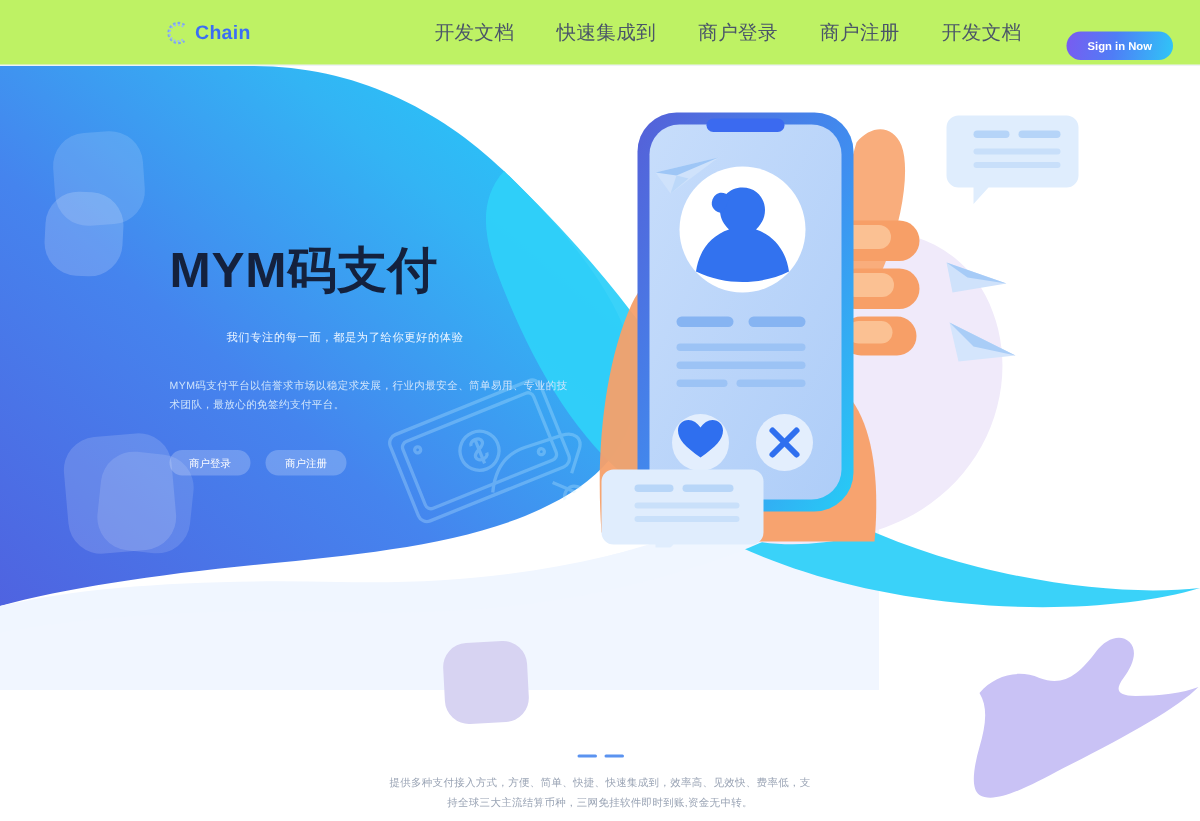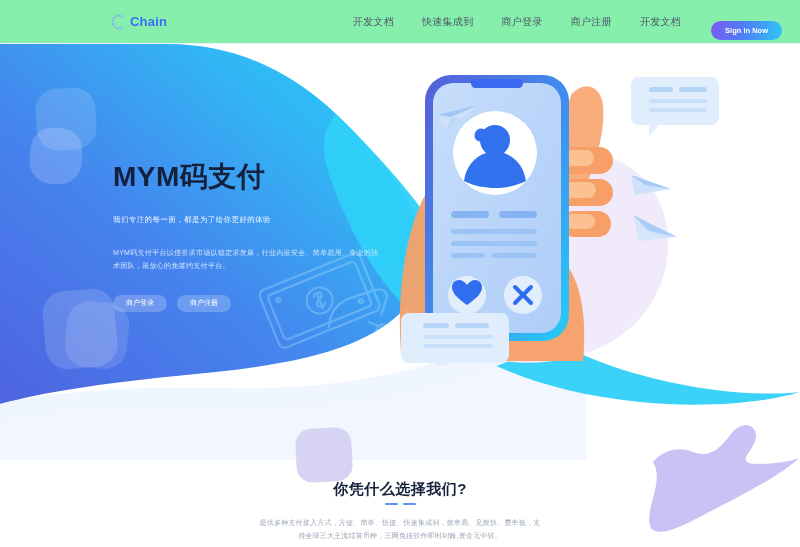--- a/index.html
+++ b/index.html
@@ -18,49 +18,49 @@
   
   .deco-sq { position:absolute; border-radius:22px; }
   .sq-a { left:36px;  top:88px;  width:60px;  height:62px;  background:rgba(255,255,255,0.14); transform:rotate(-4deg); }
   .sq-b { left:30px;  top:128px; width:52px;  height:56px;  background:rgba(255,255,255,0.18); transform:rotate(3deg); }
   .sq-c { left:44px;  top:290px; width:72px;  height:78px;  background:rgba(255,255,255,0.15); transform:rotate(-5deg); }
   .sq-d { left:66px;  top:302px; width:62px;  height:66px;  background:rgba(255,255,255,0.13); transform:rotate(6deg); }
 
   
   .navbar {
     position:absolute; left:0; top:0; width:800px; height:44px;
-    background:#86efac; z-index:40;
+    background:#bef264; z-index:40;
     display:flex; align-items:center;
     border-bottom:1px solid #eef2f7;
   }
   .brand { display:flex; align-items:center; margin-left:110px; }
   .brand-mark { width:18px; height:18px; margin-right:2px; }
   .brand-text { font-size:13px; font-weight:bold; color:#3b6ef5; letter-spacing:0.2px; }
   .nav-links { display:flex; align-items:center; margin-left:auto; margin-right:18px; }
   .nav-link {
-    font-size:10px; color:#4a5568; margin-left:28px;
+    font-size:13px; color:#4a5568; margin-left:28px;
     cursor:pointer; white-space:nowrap; letter-spacing:0.3px;
   }
   .nav-link:first-child { margin-left:0; }
   .signin-btn {
     margin-left:30px; height:19px; padding:0 14px;
     border-radius:10px; border:none; cursor:pointer;
     background:linear-gradient(100deg,#7a5bf0 0%,#4f7df6 45%,#2fc6f7 100%);
     color:#fff; font-size:7.5px; font-weight:bold;
     display:flex; align-items:center; justify-content:center;
     font-family:"Liberation Sans", sans-serif; white-space:nowrap;margin-top:17px;
   }
 
   
   .hero-text { position:absolute; left:113px; top:162px; width:300px; z-index:20; }
   .hero-title {
-    font-size:28px; font-weight:bold; color:#14213d;
+    font-size:33px; font-weight:bold; color:#14213d;
     letter-spacing:0.5px; line-height:1.1;
   }
-  .hero-sub { margin-top:22px; font-size:7.5px; color:#eaf4ff; letter-spacing:0.4px; }
+  .hero-sub { margin-top:22px; font-size:7.5px; color:#eaf4ff; letter-spacing:0.4px;margin-left:38px; }
   .hero-desc {
     margin-top:22px; font-size:7px; color:#cfe4fb;
     line-height:1.85; letter-spacing:0.3px; width:272px;
   }
   .hero-btns { margin-top:22px; display:flex; }
   .hero-btn {
     height:17px; padding:0 13px; border-radius:9px; border:none; cursor:pointer;
     background:rgba(255,255,255,0.22); color:#ffffff;
     font-size:7px; display:flex; align-items:center; justify-content:center;
     margin-right:10px; font-family:"Liberation Sans", sans-serif;
@@ -287,20 +287,19 @@
   <div class="purple-sq"></div>
 
   <svg class="purple-arrow" width="155" height="127" viewBox="0 0 155 127">
     <path d="M8,42 C18,30 34,26 48,32 C64,38 74,30 86,14
              C92,6 102,2 108,8 C114,14 110,24 104,32
              C98,40 100,44 112,44 C128,44 144,42 154,38
              C140,52 104,72 64,92 C38,106 18,116 8,110
              C2,106 4,92 8,78 C12,64 14,52 8,42 Z" fill="#c9c2f5"></path>
   </svg>
 
-  <div class="feat-title">你凭什么选择我们?</div>
   <div class="feat-div">
     <i></i>
     <i></i>
   </div>
   <div class="feat-desc">提供多种支付接入方式，方便、简单、快捷、快速集成到，效率高、见效快、费率低，支持全球三大主流结算币种，三网免挂软件即时到账,资金无中转。</div>
 
 </div>
 
 </body></html>

